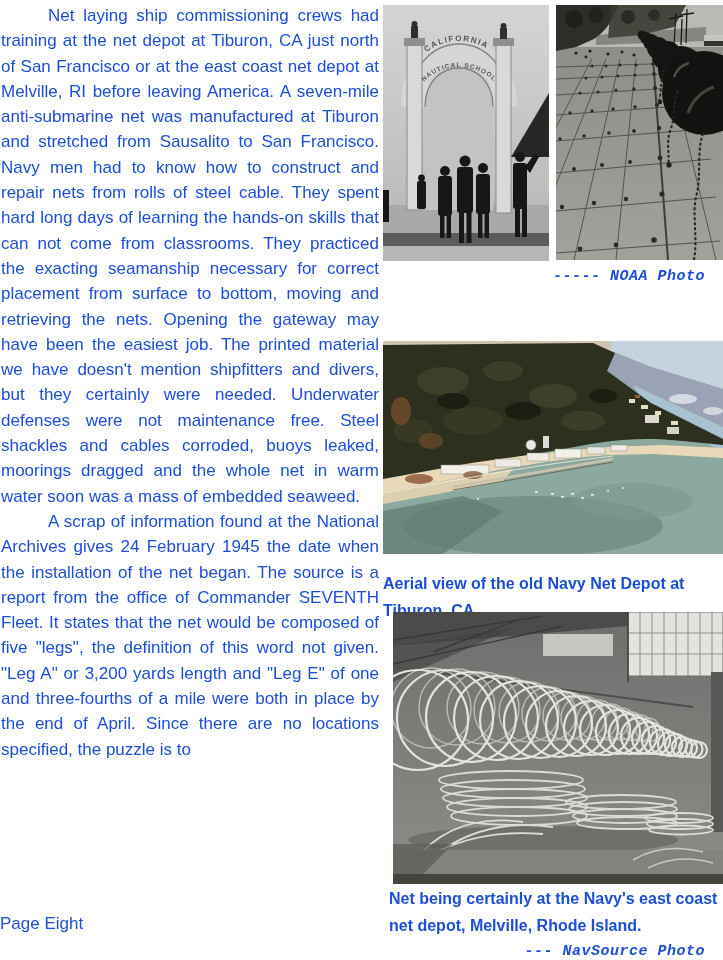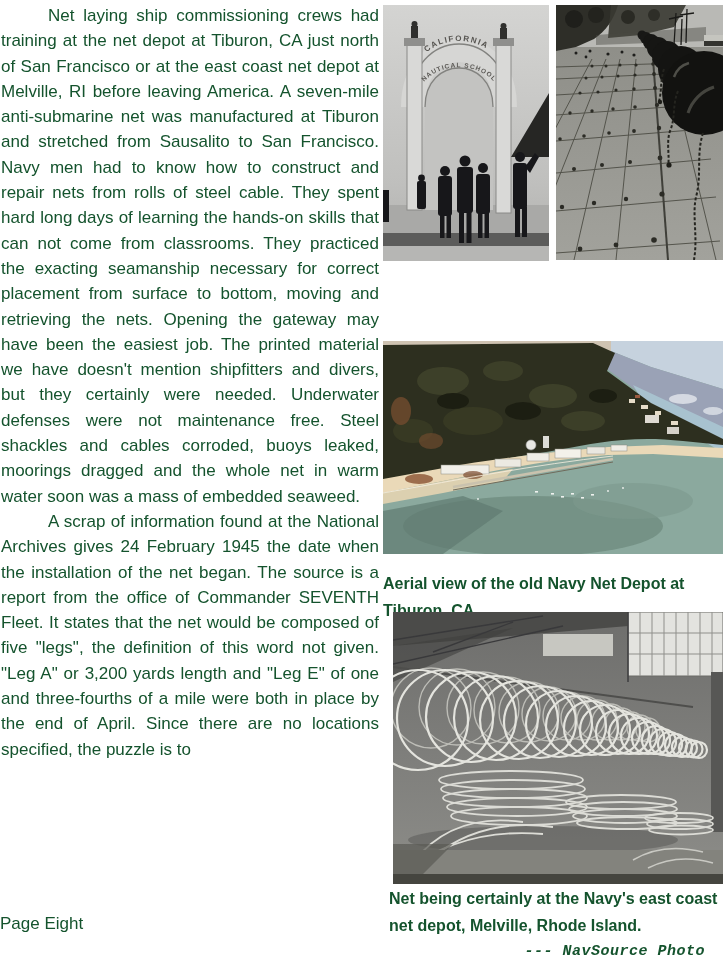--- a/index.html
+++ b/index.html
@@ -1,17 +1,17 @@
 <!DOCTYPE html>
 <html><head>
 <meta charset="utf-8">
 <style>
   html,body{margin:0;padding:0;background:#ffffff;}
   .page{position:relative;width:723px;height:960px;background:#ffffff;
-        font-family:"Liberation Sans",sans-serif;color:#14532d;overflow:hidden;}
+        font-family:"Liberation Sans",sans-serif;color:#1d4ed8;overflow:hidden;}
 
   
   .text-col{position:absolute;left:1px;top:3px;width:378px;
             font-size:17px;line-height:25.3px;text-align:justify;}
   .text-col p{margin:0;text-indent:47px;}
   .page-number{position:absolute;left:0;top:914px;width:490px;
                font-size:17px;}
 
   
   .photo{position:absolute;margin:0;padding:0;overflow:hidden;background:#bdbdbb;}
@@ -220,20 +220,21 @@
         <path d="M 147,128 C 140,150 146,170 140,192 C 136,210 142,232 138,255"></path>
         <path d="M 122,86 C 116,100 120,112 114,126 C 110,138 114,150 112,162"></path>
         <path d="M 108,64 C 104,76 106,86 103,96"></path>
       </g>
       <circle cx="113" cy="160" r="2.6" fill="#1d1d18"></circle>
       <circle cx="104" cy="97" r="2.2" fill="#1d1d18"></circle>
     </svg>
   </figure>
 
   <div class="caption" id="caption-1">
+    <span class="cap-credit credit-block">----- NOAA Photo</span>
   </div>
 
   <figure class="photo" id="photo-aerial">
     <svg viewBox="0 0 340 213" width="340" height="213">
       <rect x="0" y="0" width="340" height="213" fill="#8ba99e"></rect>
 
       <g>
         <polygon points="200,0 340,0 340,48 268,26 228,10" fill="#c6d2de"></polygon>
         <polygon points="228,10 268,26 340,48 340,86 268,60 224,28" fill="#9aa2b6"></polygon>
         <ellipse cx="300" cy="58" rx="14" ry="5" fill="#dfe3ea" opacity="0.85"></ellipse>

